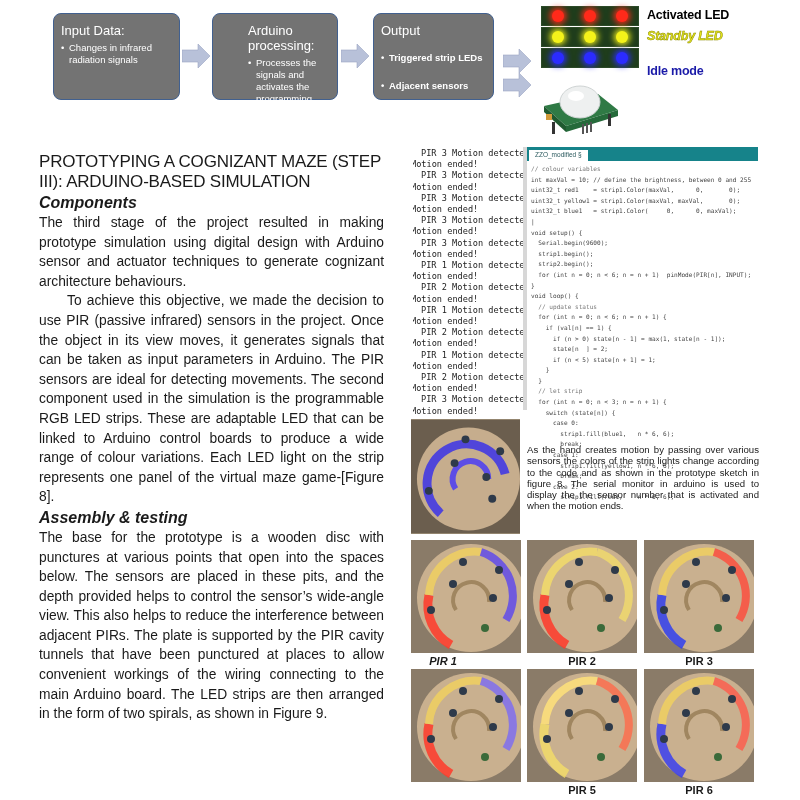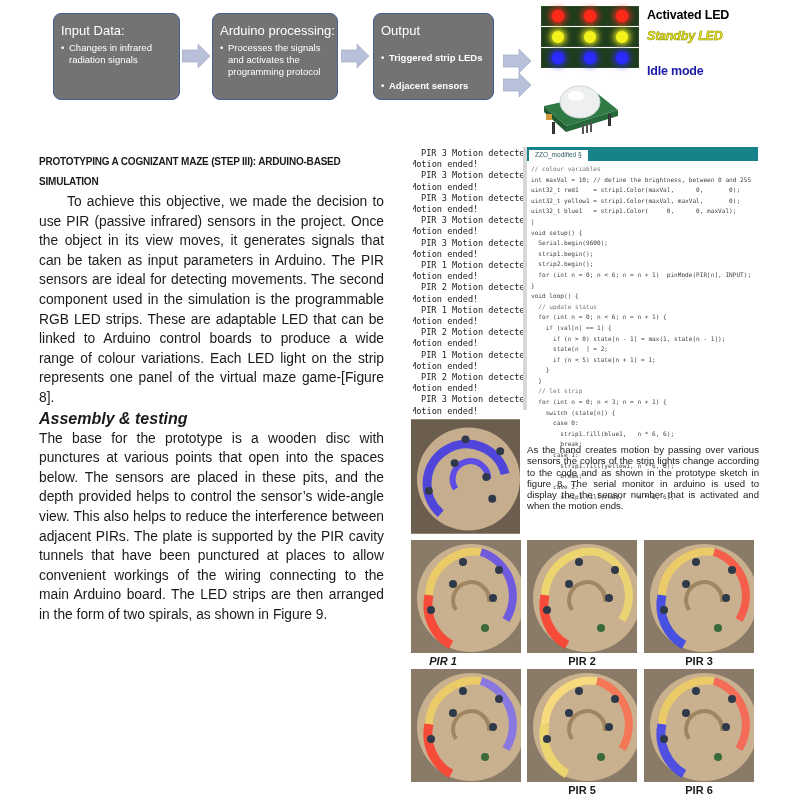--- a/index.html
+++ b/index.html
@@ -10,41 +10,41 @@
   .flow-box {
     position: absolute; top: 13px; height: 87px;
     background: #737373; border-radius: 8px; color: #fff;
     border: 1px solid #41608f;
   }
   .flow-box .ttl { font-size: 13px; padding: 9px 0 0 7px; }
   .flow-box ul { list-style: none; padding: 4px 6px 0 7px; font-size: 9.5px; line-height: 12px; }
   .flow-box li { padding-left: 8px; position: relative; }
   .flow-box li::before { content: "\2022"; position: absolute; left: 0; }
   #box-input { left: 53px; width: 127px; }
-  #box-proc  { left: 212px; width: 126px; }
+  #box-proc  { left: 212px; width: 126px; padding-left: 28px; }
   #box-out   { left: 373px; width: 121px; }
   #box-out ul li { margin-bottom: 16px; font-weight: bold; }
   .arrow {
     position: absolute; width: 28px; height: 24px;
   }
   .arrow svg { width: 100%; height: 100%; }
 
   .led-strip {
     position: absolute; left: 541px; width: 98px; height: 20px;
     background: #1f3d1c; border: 1px solid #2c4a28;
     display: flex; justify-content: space-around; align-items: center;
   }
   .led { width: 12px; height: 12px; border-radius: 50%; }
   .led-label { position: absolute; left: 647px; font-weight: bold; font-size: 12.5px; letter-spacing: -0.2px; }
 
   .pir-sensor { position: absolute; left: 540px; top: 76px; width: 80px; height: 62px; }
 
   
   .col-left { position: absolute; left: 39px; top: 152px; width: 345px; }
-  .heading { font-weight: bold; font-size: 10px; line-height: 20px; letter-spacing: -0.2px; }
+  .heading { font-weight: normal; font-size: 17px; line-height: 20px; letter-spacing: -0.2px; }
   .subhead { font-weight: bold; font-style: italic; font-size: 16px; line-height: 20px; margin-top: 1px; }
   .para { font-size: 13.8px; line-height: 19.6px; text-align: justify; }
   .para.indent { text-indent: 28px; }
   #sub-assembly { }
 
   
   .serial {
     position: absolute; left: 413px; top: 148px; width: 112px; height: 270px;
     font-family: "DejaVu Sans Mono", monospace; font-size: 8.6px; line-height: 11.2px;
     color: #222; overflow: hidden; white-space: pre;
@@ -148,20 +148,22 @@
     <rect x="68" y="38" width="3" height="12" fill="#333"></rect>
     <rect x="42" y="48" width="2" height="10" fill="#555"></rect>
       <rect x="46" y="47" width="2" height="10" fill="#555"></rect>
       <rect x="50" y="46" width="2" height="10" fill="#555"></rect>
     <rect x="6" y="38" width="6" height="6" fill="#d09a3a"></rect>
   </svg>
 </div>
 
 <div class="col-left">
   <div class="heading">PROTOTYPING A COGNIZANT MAZE (STEP III): ARDUINO-BASED SIMULATION</div>
+  <div class="subhead">Components</div>
+  <p class="para">The third stage of the project resulted in making prototype simulation using digital design with Arduino sensor and actuator techniques to generate cognizant architecture behaviours.</p>
   <p class="para indent">To achieve this objective, we made the decision to use PIR (passive infrared) sensors in the project. Once the object in its view moves, it generates signals that can be taken as input parameters in Arduino. The PIR sensors are ideal for detecting movements. The second component used in the simulation is the programmable RGB LED strips.  These are adaptable LED that can be linked to Arduino control boards to produce a wide range of colour variations. Each LED light on the strip represents one panel of the virtual maze game-[Figure 8].</p>
   <div id="sub-assembly" class="subhead">Assembly &amp; testing</div>
   <p class="para">The base for the prototype is a wooden disc with punctures at various points that open into the spaces below.  The sensors are placed in these pits, and the depth provided helps to control the sensor’s wide-angle view. This also helps to reduce the interference between adjacent PIRs. The plate is supported by the PIR cavity tunnels that have been punctured at places to allow convenient workings of the wiring connecting to the main Arduino board.  The LED strips are then arranged in the form of two spirals, as shown in Figure 9.</p>
 </div>
 
 <div class="serial" id="serial"><div class="ln-detect">PIR 3 Motion detected!</div><div class="ln-ended">Motion ended!</div><div class="ln-detect">PIR 3 Motion detected!</div><div class="ln-ended">Motion ended!</div><div class="ln-detect">PIR 3 Motion detected!</div><div class="ln-ended">Motion ended!</div><div class="ln-detect">PIR 3 Motion detected!</div><div class="ln-ended">Motion ended!</div><div class="ln-detect">PIR 3 Motion detected!</div><div class="ln-ended">Motion ended!</div><div class="ln-detect">PIR 1 Motion detected!</div><div class="ln-ended">Motion ended!</div><div class="ln-detect">PIR 2 Motion detected!</div><div class="ln-ended">Motion ended!</div><div class="ln-detect">PIR 1 Motion detected!</div><div class="ln-ended">Motion ended!</div><div class="ln-detect">PIR 2 Motion detected!</div><div class="ln-ended">Motion ended!</div><div class="ln-detect">PIR 1 Motion detected!</div><div class="ln-ended">Motion ended!</div><div class="ln-detect">PIR 2 Motion detected!</div><div class="ln-ended">Motion ended!</div><div class="ln-detect">PIR 3 Motion detected!</div><div class="ln-ended">Motion ended!</div><div class="ln-detect">PIR 3 Motion detected!</div></div>
 
 <div class="editor">
   <div class="gutter"></div>
   <div class="tabbar">

